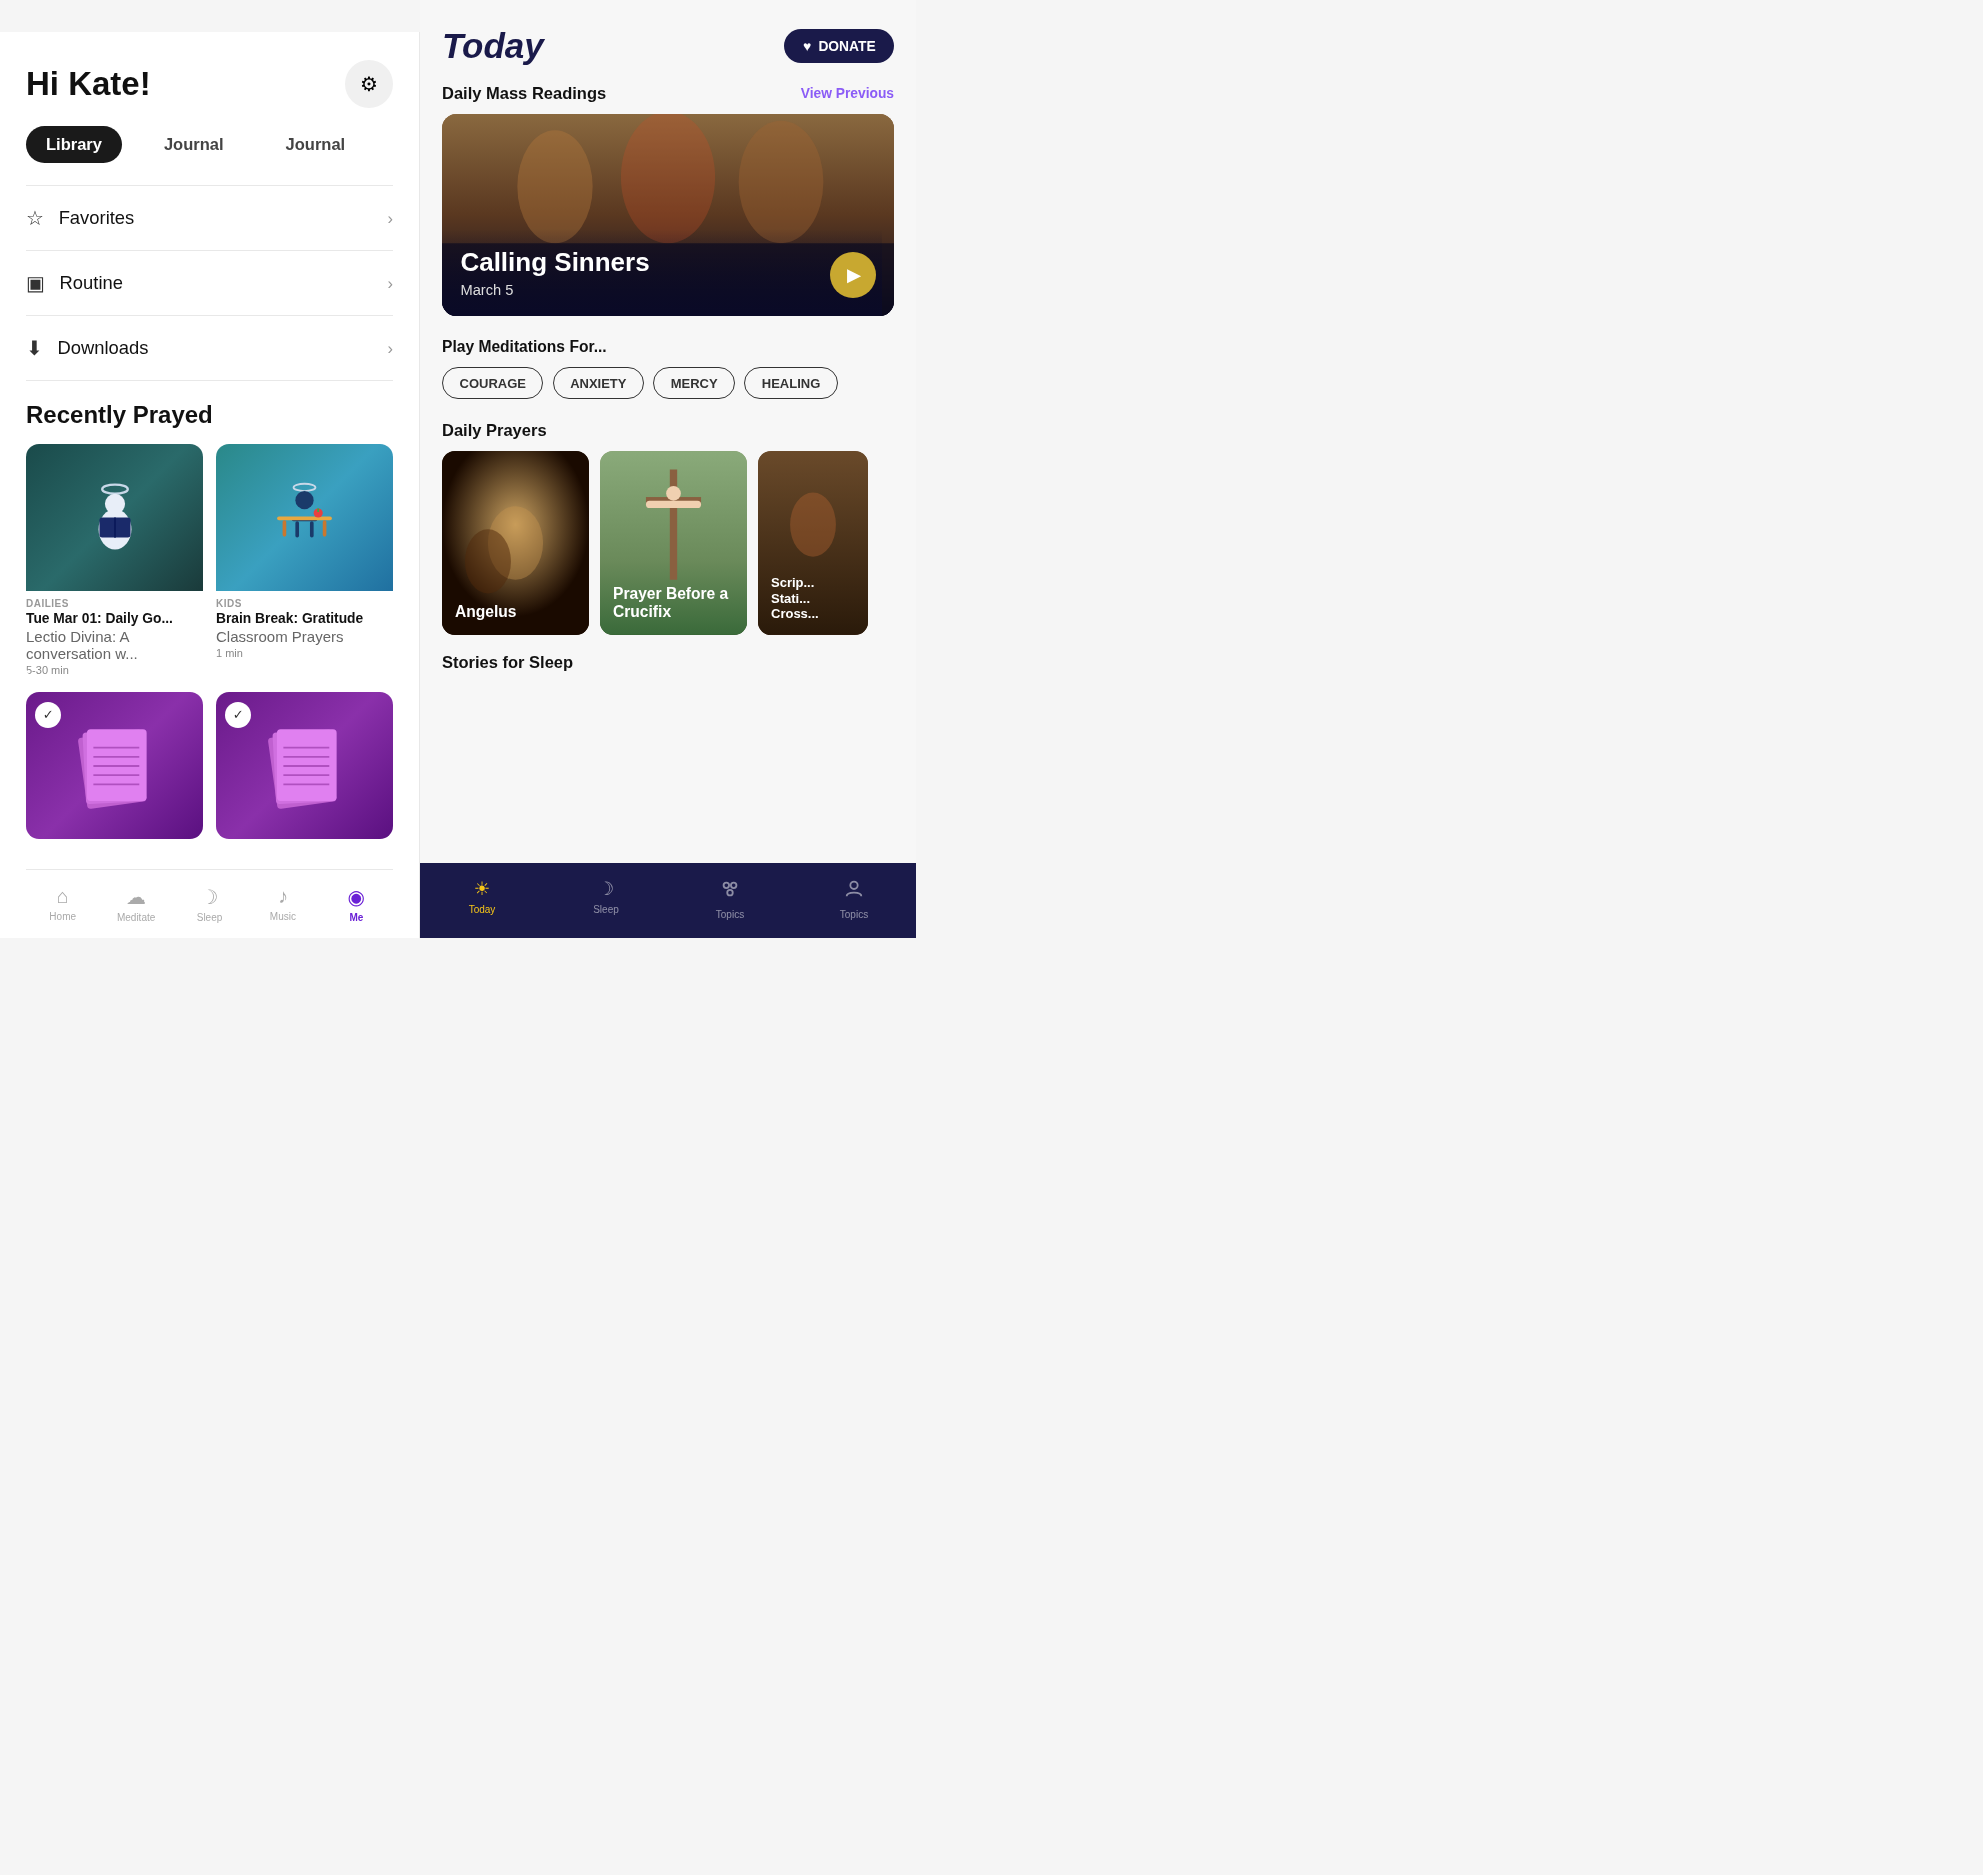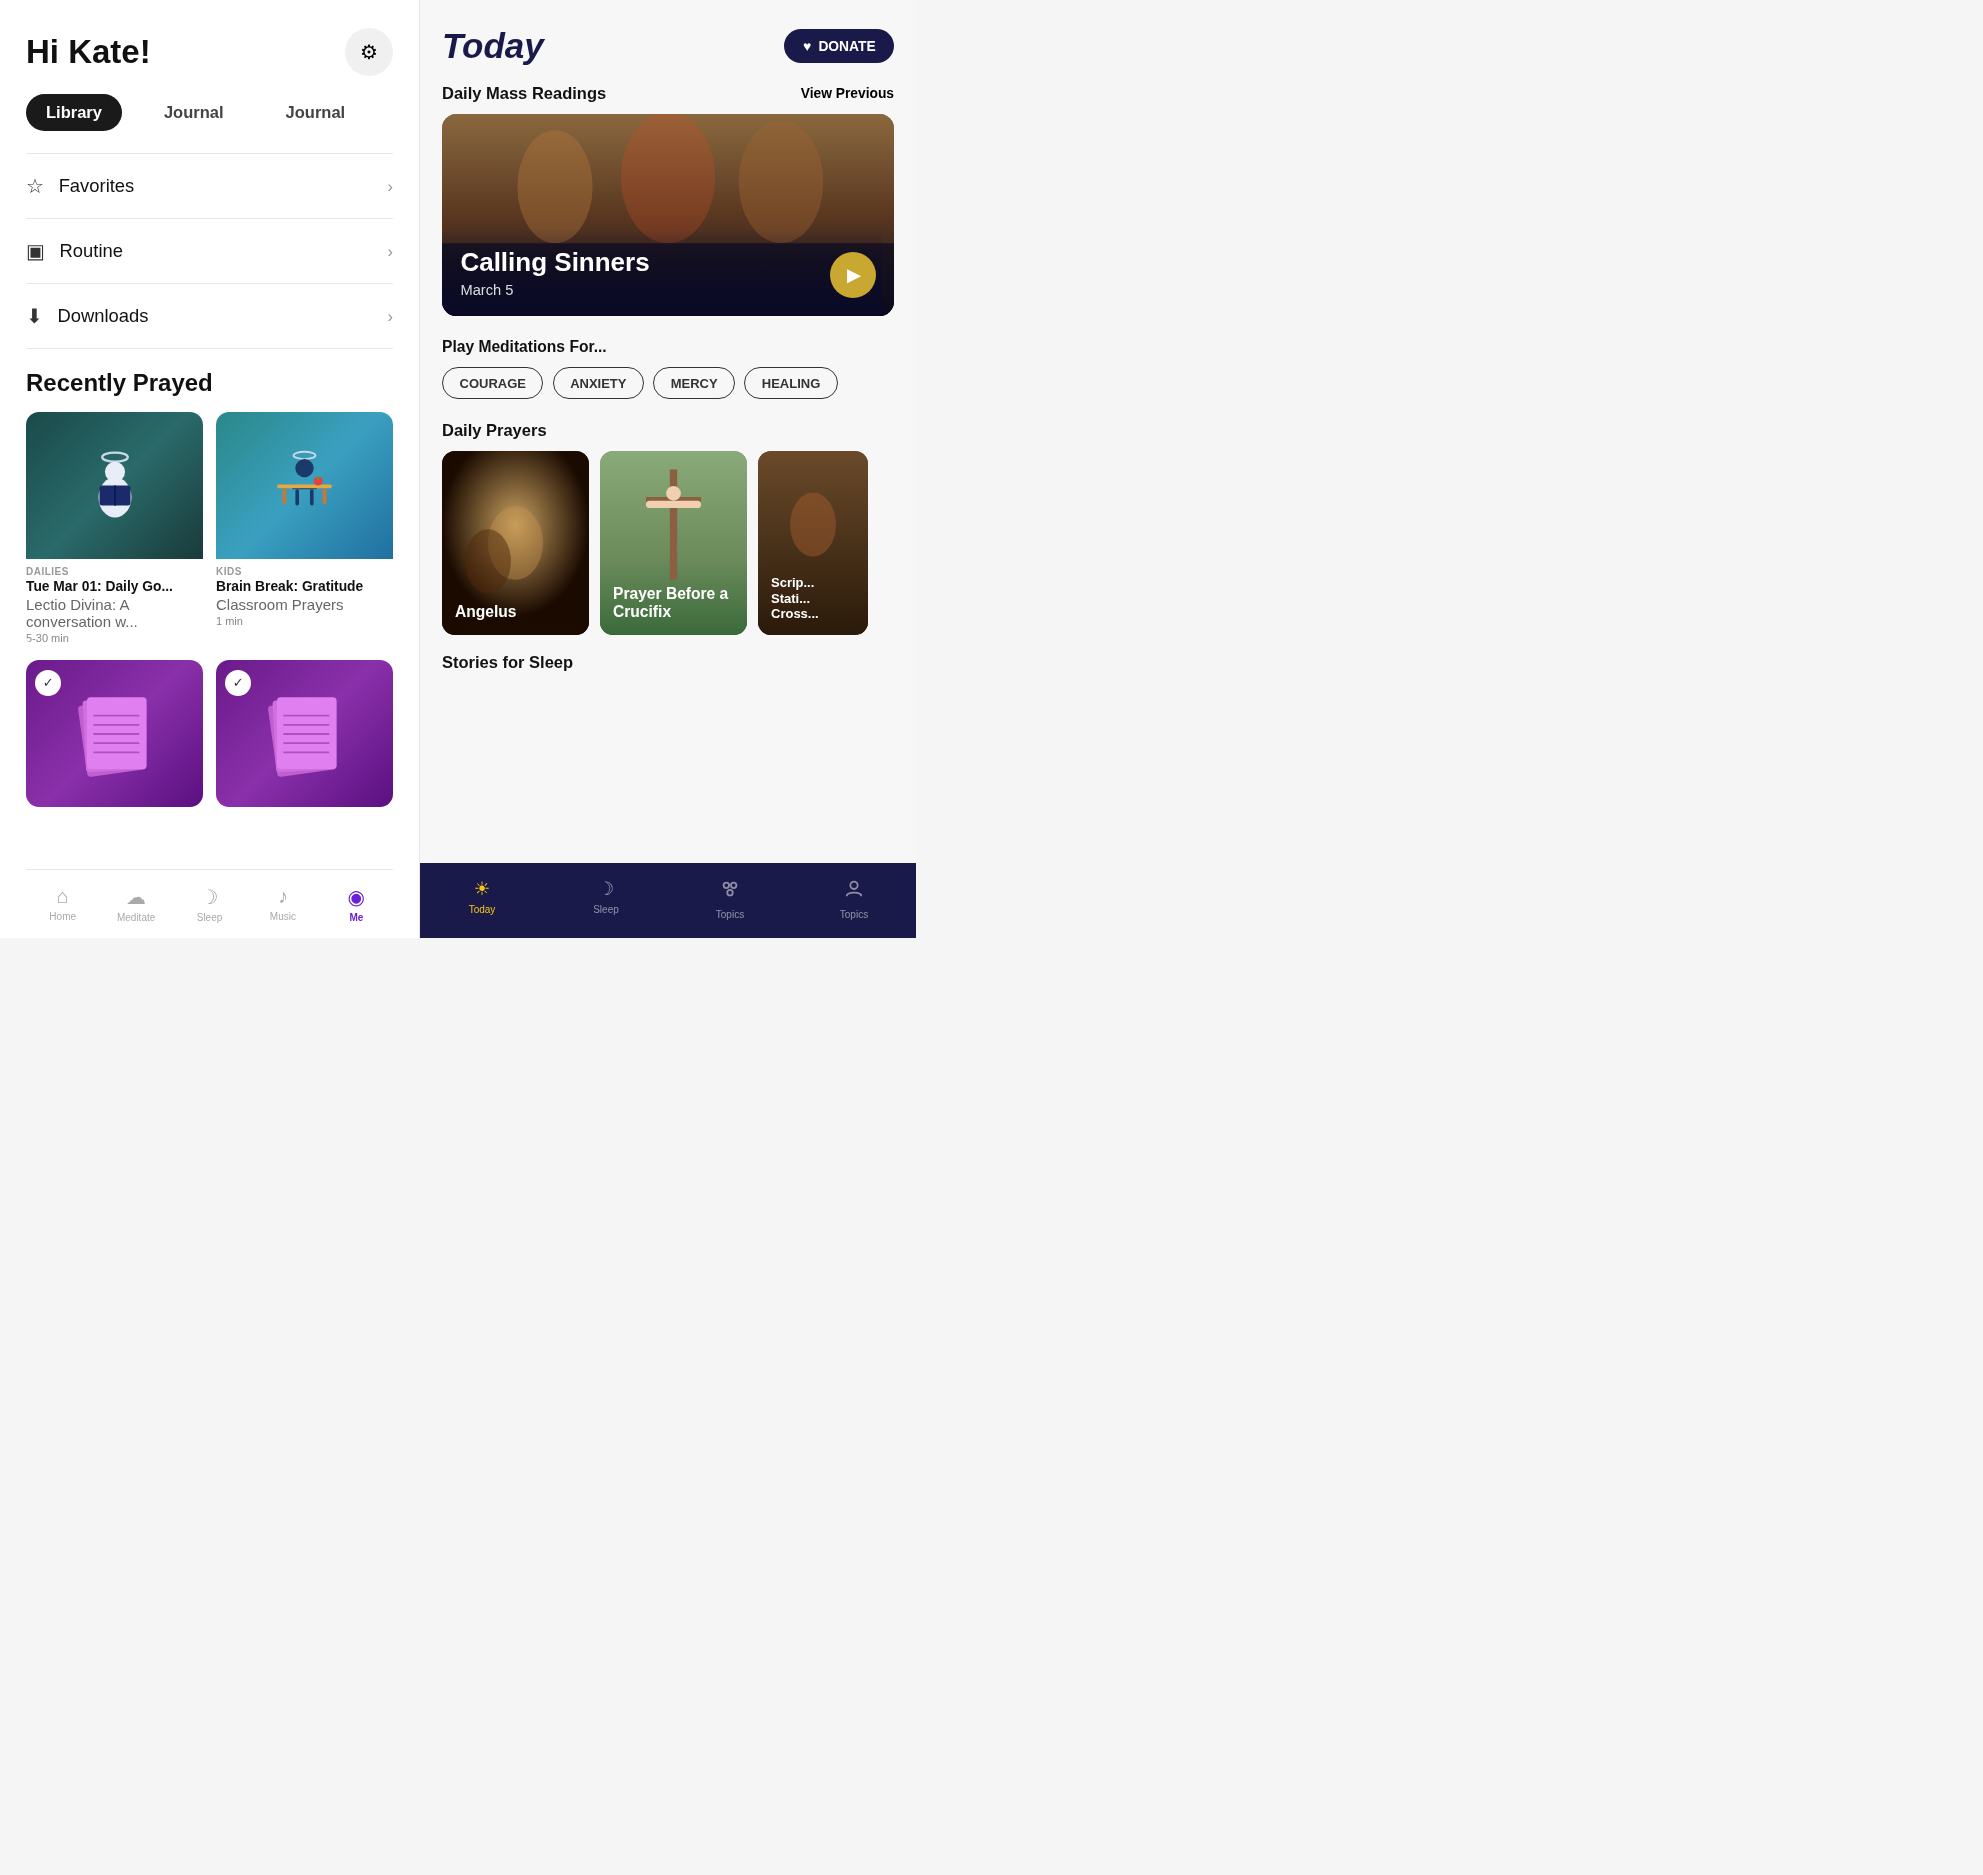--- a/index.html
+++ b/index.html
@@ -14,20 +14,21 @@
 
     
     .left-panel {
       width: 420px;
       background: #ffffff;
       padding: 27.5px 26px 0 26px;
       display: flex;
       flex-direction: column;
       border-right: 0.9px solid #e8e8e8;
       overflow: hidden;
+      margin-top: 32px;
     }
 
     .left-header {
       display: flex;
       align-items: center;
       justify-content: space-between;
       margin-bottom: 18.4px;
     }
 
     .greeting {
@@ -285,21 +286,21 @@
     }
 
     .section-heading {
       font-size: 16.5px;
       font-weight: 700;
       color: #111;
     }
 
     .view-prev-link {
       font-size: 13.8px;
-      color: #000000;
+      color: #8b5cf6;
       font-weight: 700;
       cursor: pointer;
       text-decoration: none;
     }
 
     
     .mass-card {
       border-radius: 14.7px;
       overflow: hidden;
       position: relative;

